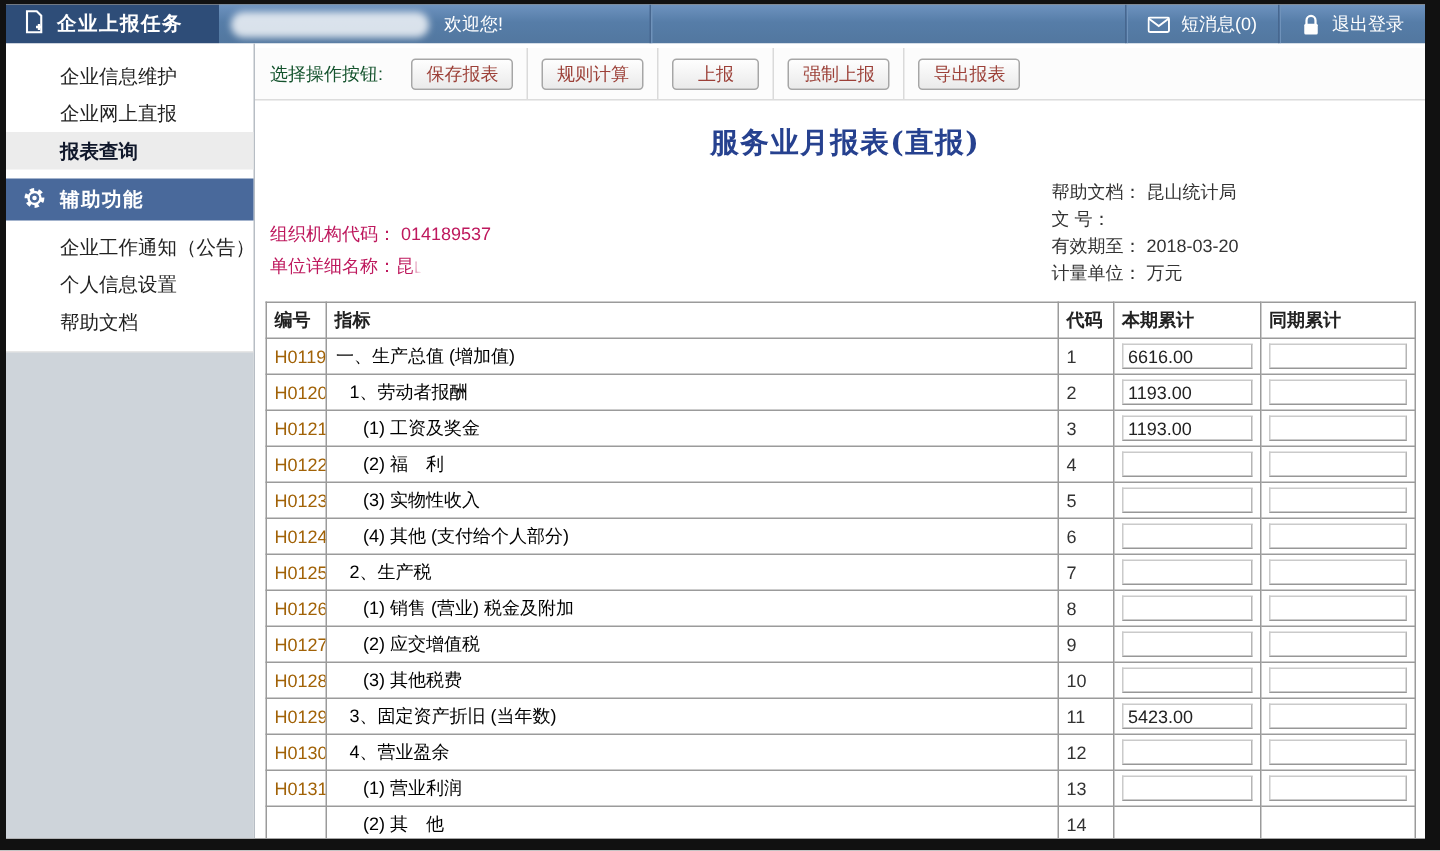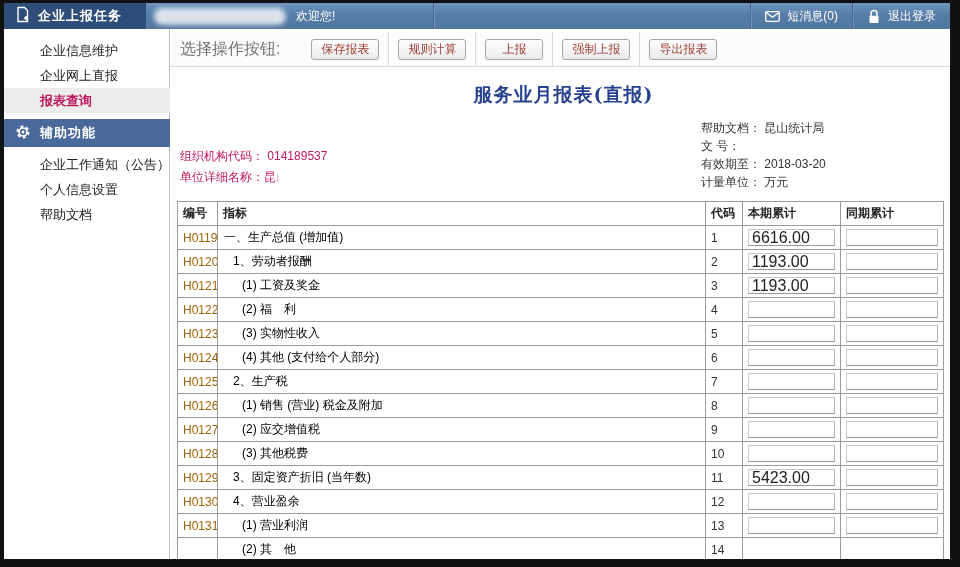--- a/index.html
+++ b/index.html
@@ -12,51 +12,51 @@
   .topbar-left { width:142px; flex-shrink:0; background:#2e4d78; color:#fff; display:flex; align-items:center; gap:8px; padding-left:11px; font-size:13px; font-weight:bold; letter-spacing:1px; cursor:pointer; }
   .topbar-right { flex:1; background:linear-gradient(#6e93bf, #567da8 45%, #52779f); display:flex; align-items:center; color:#fff; font-size:12px; min-width:0; }
   .welcome-sec { display:flex; align-items:center; height:100%; width:288px; padding:0 10px 0 8px; border-right:1px solid #47678f; box-shadow:1px 0 0 #6f92ba; }
   .blur-blob { width:132px; height:17px; border-radius:9px; background:rgba(255,255,255,.78); filter:blur(2.5px); margin-right:10px; flex-shrink:0; }
   .top-spacer { flex:1; }
   .top-sec { display:flex; align-items:center; gap:7px; height:100%; padding:0 14px; border-left:1px solid #47678f; box-shadow:inset 1px 0 0 #6f92ba; cursor:pointer; white-space:nowrap; }
   .top-sec svg { display:block; }
 
   
   .body { flex:1; display:flex; min-height:0; }
-  .sidebar { width:166px; flex-shrink:0; background:#fff; border-right:1px solid #b7bdc4; display:flex; flex-direction:row; }
+  .sidebar { width:166px; flex-shrink:0; background:#fff; border-right:1px solid #b7bdc4; display:flex; flex-direction:column; }
   .menu { padding-top:9px; }
   .menu-item { height:25px; line-height:25px; padding-left:36px; font-size:13px; color:#222; cursor:pointer; white-space:nowrap; }
-  .menu-item.selected { background:#ececec; font-weight:bold; color:#be185d; }
+  .menu-item.selected { background:#ececec; font-weight:bold; color:#0f172a; }
   .menu-header { height:28px; margin-top:6px; margin-bottom:5px; background:#49699b; color:#fff; font-size:13px; font-weight:bold; letter-spacing:1px; display:flex; align-items:center; gap:9px; padding-left:11px; cursor:pointer; }
   .sidebar-fill { flex:1; margin-top:7px; background:#ced4da; border-top:1px solid #e6e6e6; }
 
   .main { flex:1; min-width:0; background:#fff; display:flex; flex-direction:column; }
 
   
   .toolbar { height:35px; margin-top:3px; flex-shrink:0; display:flex; align-items:center; padding-left:10px; background:#fcfcfc; border-bottom:1px solid #dcdcdc; }
-  .toolbar-label { font-size:16px; color:#737373; margin-right:22px; white-space:nowrap; }
+  .toolbar-label { font-size:12px; color:#14532d; margin-right:10px; white-space:nowrap; }
   .tbtn { min-width:58px; height:21px; margin:0 9px; padding:0 9px; border:1px solid #a6a6a6; border-radius:3px; background:linear-gradient(#fefefe,#eaeaea); color:#9c4038; font-size:12px; line-height:19px; text-align:center; cursor:pointer; white-space:nowrap; font-family:inherit; }
   .tsep { width:1px; align-self:stretch; background:#dadada; }
 
   
   .content { flex:1; overflow:hidden; padding-left:7px; }
   .report-title { margin-top:15px; text-align:center; font-size:19px; font-weight:bold; color:#26418f; letter-spacing:1px; font-family:"DejaVu Serif","Liberation Serif",serif; }
   .info-wrap { display:flex; justify-content:space-between; align-items:flex-end; margin-top:11px; padding-right:9px; }
   .info-left { font-size:12px; color:#be185d; line-height:21px; padding-left:3px; margin-bottom:3px; }
   .info-right { width:240px; font-size:12px; color:#333; line-height:18px; }
   .org-blob { display:inline-block; vertical-align:-4px; width:152px; height:17px; margin-left:-9px; border-radius:8px; background:#fff; box-shadow:0 0 5px 3px rgba(255,255,255,.95); outline:0; }
 
   
   table.report { margin-top:10px; width:766px; border-collapse:collapse; table-layout:fixed; border:1px solid #666; }
   .report th, .report td { border:1px solid #9b9b9b; font-size:12px; height:24px; padding:0 5px; white-space:nowrap; overflow:hidden; text-align:left; vertical-align:middle; }
   .report th { color:#222; font-weight:bold; background:#fff; }
   .c-id a { color:#a16207; text-decoration:none; cursor:pointer; }
   .c-code { color:#333; }
   .c-val { padding:0 4px; }
-  .cell-input { display:block; width:100%; height:17px; border:1px solid #cacaca; border-bottom-color:#979797; border-right-color:#b5b5b5; padding:0 3px; font-size:16px; font-family:inherit; color:#222; background:#fff; }
+  .cell-input { display:block; width:100%; height:17px; border:1px solid #cacaca; border-bottom-color:#979797; border-right-color:#b5b5b5; padding:0 3px; font-size:12px; font-family:inherit; color:#222; background:#fff; }
 </style>
 </head>
 <body>
 
 <div class="frame">
   <div class="app">
 
     <div class="topbar">
       <div class="topbar-left">
         <span>

